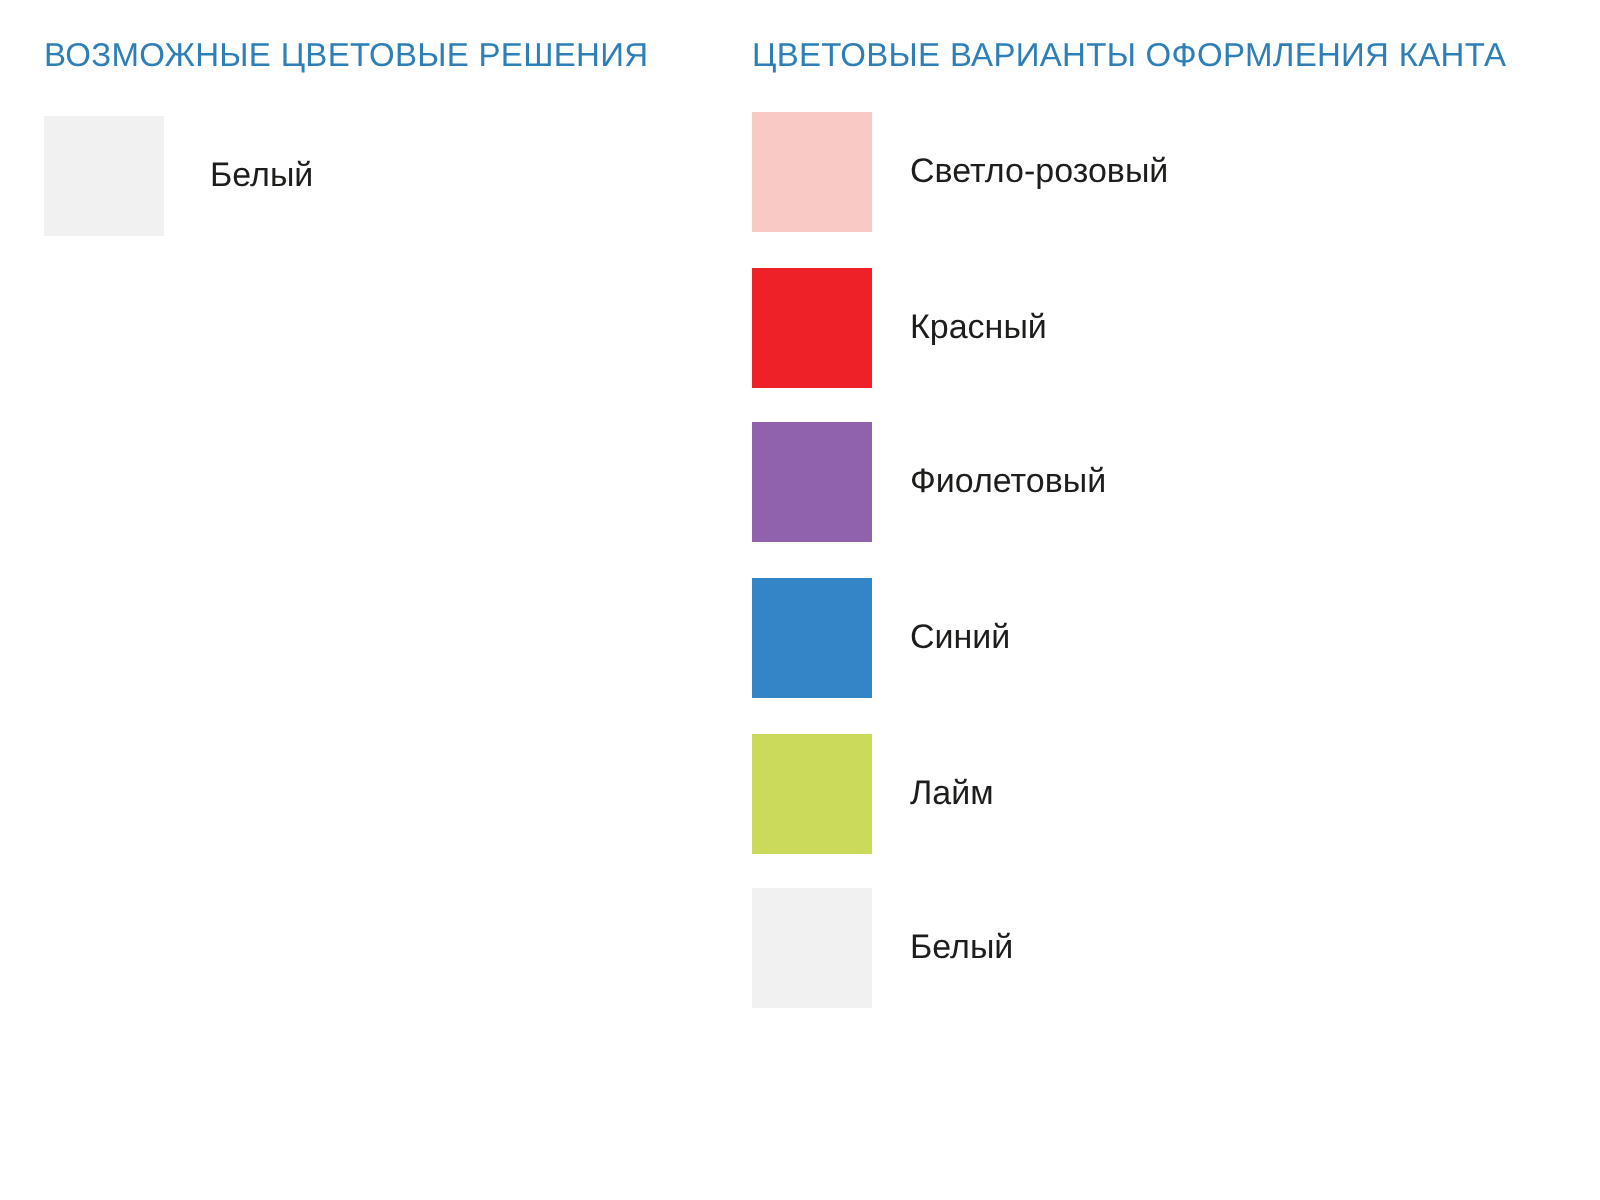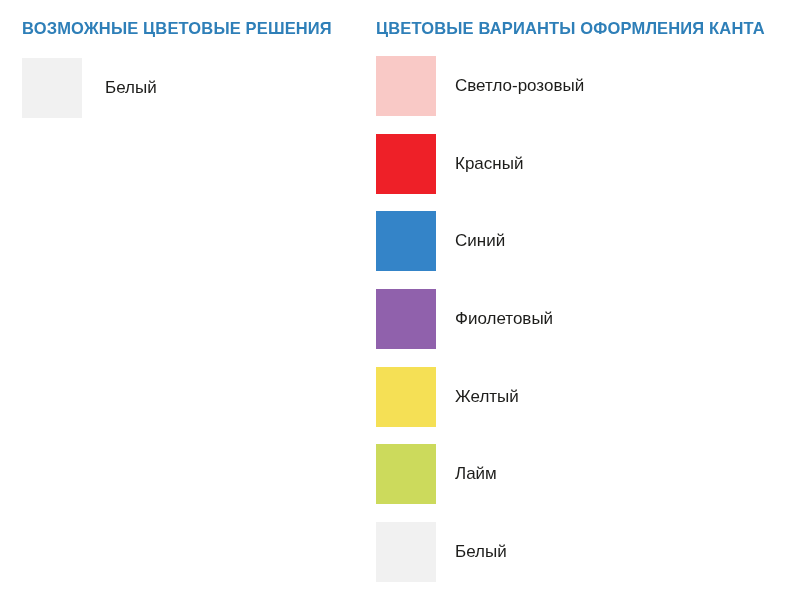--- a/index.html
+++ b/index.html
@@ -24,21 +24,21 @@
     position: absolute;
     top: 0;
   }
   .column.left  { left: 0px;   width: 360px; }
   .column.right { left: 354px; width: 446px; }
 
   .col-header {
     position: absolute;
     top: 18px;
     font-size: 16.5px;
-    font-weight: bold;
+    font-weight: normal;
     letter-spacing: 0.15px;
     color: #2e7fb8;
     white-space: nowrap;
     line-height: 20px;
   }
   .column.left  .col-header { left: 22px; }
   .column.right .col-header { left: 22px; text-align: center; }
 
   .swatch-list {
     position: absolute;
@@ -96,30 +96,26 @@
     <div class="swatch-list">
         <div class="swatch-row">
           <div class="swatch" style="background: rgb(249, 201, 198);"></div>
           <div class="swatch-label">Светло-розовый</div>
         </div>
         <div class="swatch-row">
           <div class="swatch" style="background: rgb(238, 32, 40);"></div>
           <div class="swatch-label">Красный</div>
         </div>
         <div class="swatch-row">
-          <div class="swatch" style="background: rgb(52, 132, 200);"></div>
-          <div class="swatch-label">Синий</div>
-        </div>
-        <div class="swatch-row">
           <div class="swatch" style="background: rgb(144, 97, 172);"></div>
           <div class="swatch-label">Фиолетовый</div>
         </div>
         <div class="swatch-row">
-          <div class="swatch" style="background: rgb(245, 224, 85);"></div>
-          <div class="swatch-label">Желтый</div>
+          <div class="swatch" style="background: rgb(52, 132, 200);"></div>
+          <div class="swatch-label">Синий</div>
         </div>
         <div class="swatch-row">
           <div class="swatch" style="background: rgb(204, 218, 92);"></div>
           <div class="swatch-label">Лайм</div>
         </div>
         <div class="swatch-row">
           <div class="swatch is-white" style="background: rgb(241, 241, 241);"></div>
           <div class="swatch-label">Белый</div>
         </div>
       </div>

